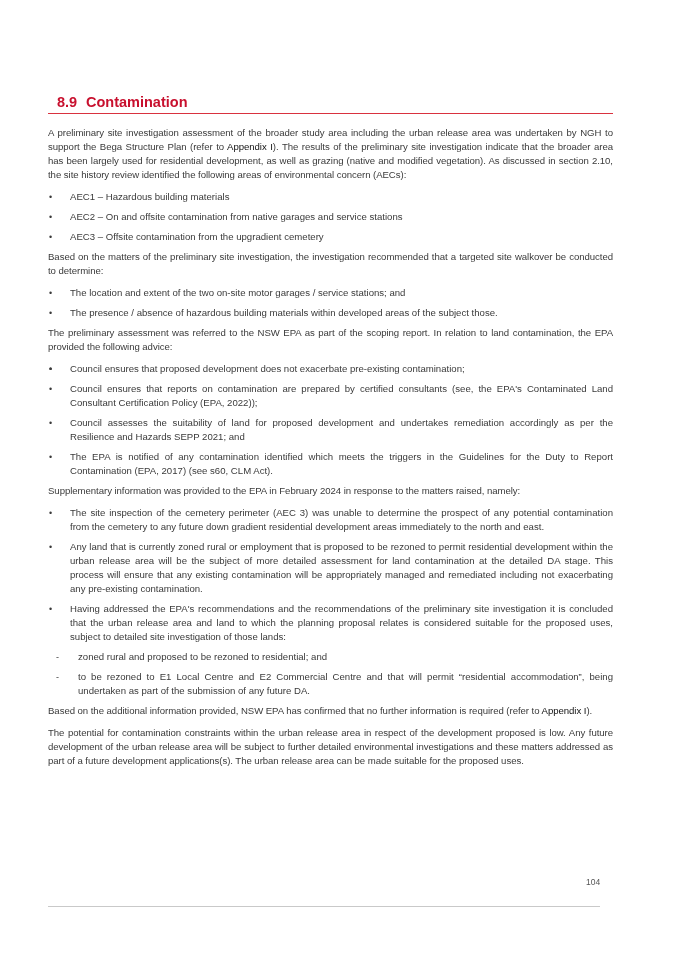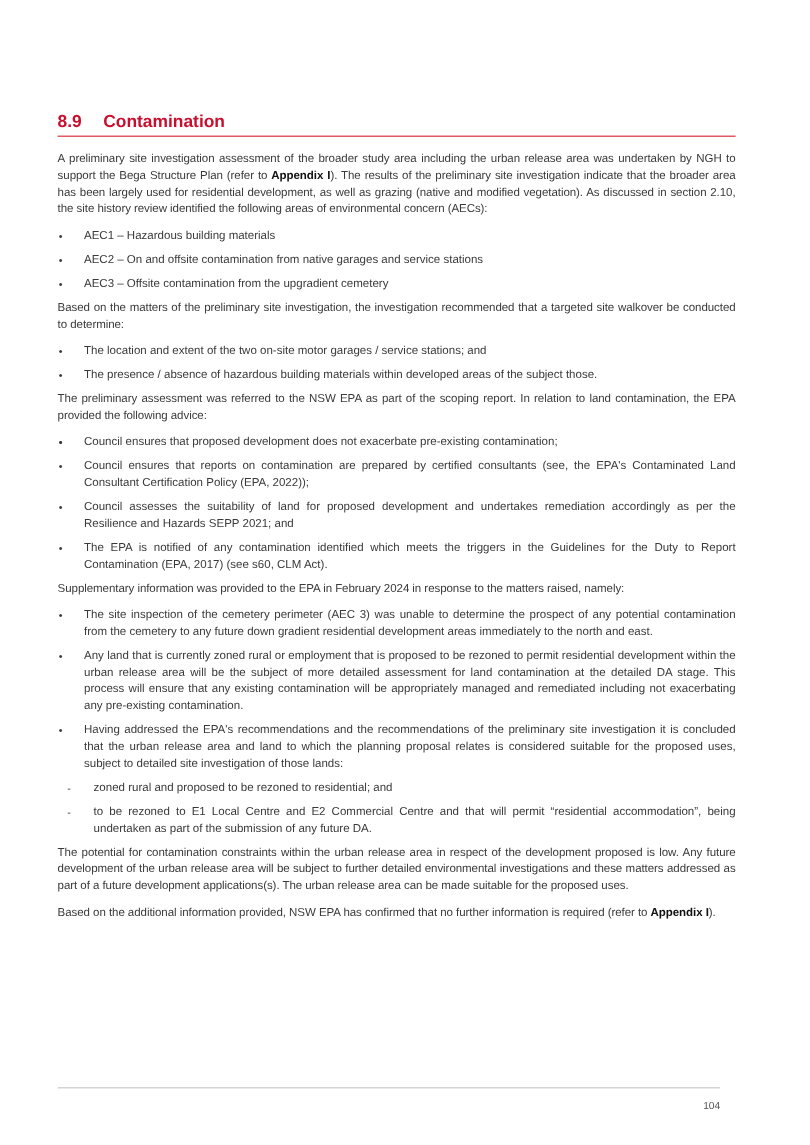--- a/index.html
+++ b/index.html
@@ -1,30 +1,30 @@
 <!DOCTYPE html>
 <html><head>
 <meta charset="utf-8">
 <style>
   html, body { margin: 0; padding: 0; background: #ffffff; }
   body { width: 675px; height: 954px; position: relative; overflow: hidden;
          font-family: "Liberation Sans", sans-serif; color: #3a3a3a; }
   .page { position: absolute; left: 48px; top: 94px; width: 565px; }
   .heading { display: flex; align-items: baseline; color: #c8102e; font-weight: bold;
              font-size: 14.5px; padding-bottom: 3px; border-bottom: 1.2px solid #d9323f; margin-bottom: 12px; }
-  .heading .num { width: 38px; }
+  .heading .num { width: 38px; text-align: center; }
   p { margin: 0 0 8px 0; font-size: 9.6px; line-height: 14px; text-align: justify; letter-spacing: -0.05px; }
   ul { list-style: none; margin: 0 0 6px 0; padding: 0; }
   li { position: relative; padding-left: 22px; font-size: 9.6px; line-height: 14px; margin-bottom: 6px; text-align: justify; }
   li .bullet { position: absolute; left: 1px; top: 0; font-size: 9px; }
   li.sub { padding-left: 30px; }
   li.sub .bullet { left: 8px; }
-  b.appx { color: #111; font-weight: bold; }
+  b.appx { color: #111; font-weight: normal; }
   .footer-line { position: absolute; left: 48px; top: 906px; width: 552px; height: 1px; background: #c9c9c9; }
-  .page-num { position: absolute; left: 586px; top: 916px; font-size: 8.5px; color: #555; }
+  .page-num { position: absolute; left: 586px; top: 877px; font-size: 8.5px; color: #555; }
 </style>
 </head>
 <body>
 
 <div class="page">
   <div class="heading">
     <span class="num">8.9</span>
     <span>Contamination</span>
   </div>
 
@@ -56,19 +56,19 @@
   <p>Supplementary information was provided to the EPA in February 2024 in response to the matters raised, namely:</p>
 
   <ul>
     <li><span class="bullet">•</span><span>The site inspection of the cemetery perimeter (AEC 3) was unable to determine the prospect of any potential contamination from the cemetery to any future down gradient residential development areas immediately to the north and east.</span></li>
     <li><span class="bullet">•</span><span>Any land that is currently zoned rural or employment that is proposed to be rezoned to permit residential development within the urban release area will be the subject of more detailed assessment for land contamination at the detailed DA stage. This process will ensure that any existing contamination will be appropriately managed and remediated including not exacerbating any pre-existing contamination.</span></li>
     <li><span class="bullet">•</span><span>Having addressed the EPA's recommendations and the recommendations of the preliminary site investigation it is concluded that the urban release area and land to which the planning proposal relates is considered suitable for the proposed uses, subject to detailed site investigation of those lands:</span></li>
     <li class="sub"><span class="bullet">-</span><span>zoned rural and proposed to be rezoned to residential; and</span></li>
     <li class="sub"><span class="bullet">-</span><span>to be rezoned to E1 Local Centre and E2 Commercial Centre and that will permit “residential accommodation”, being undertaken as part of the submission of any future DA.</span></li>
   </ul>
 
+  <p><span>Based on the additional information provided, NSW EPA has confirmed that no further information is required (refer to </span><b class="appx">Appendix I</b><span>).</span></p>
+
   <p>The potential for contamination constraints within the urban release area in respect of the development proposed is low.  Any future development of the urban release area will be subject to further detailed environmental investigations and these matters addressed as part of a future development applications(s).  The urban release area can be made suitable for the proposed uses.</p>
-
-  <p><span>Based on the additional information provided, NSW EPA has confirmed that no further information is required (refer to </span><b class="appx">Appendix I</b><span>).</span></p>
 </div>
 
 <div class="footer-line"></div>
 <div class="page-num">104</div>
 
 </body></html>

